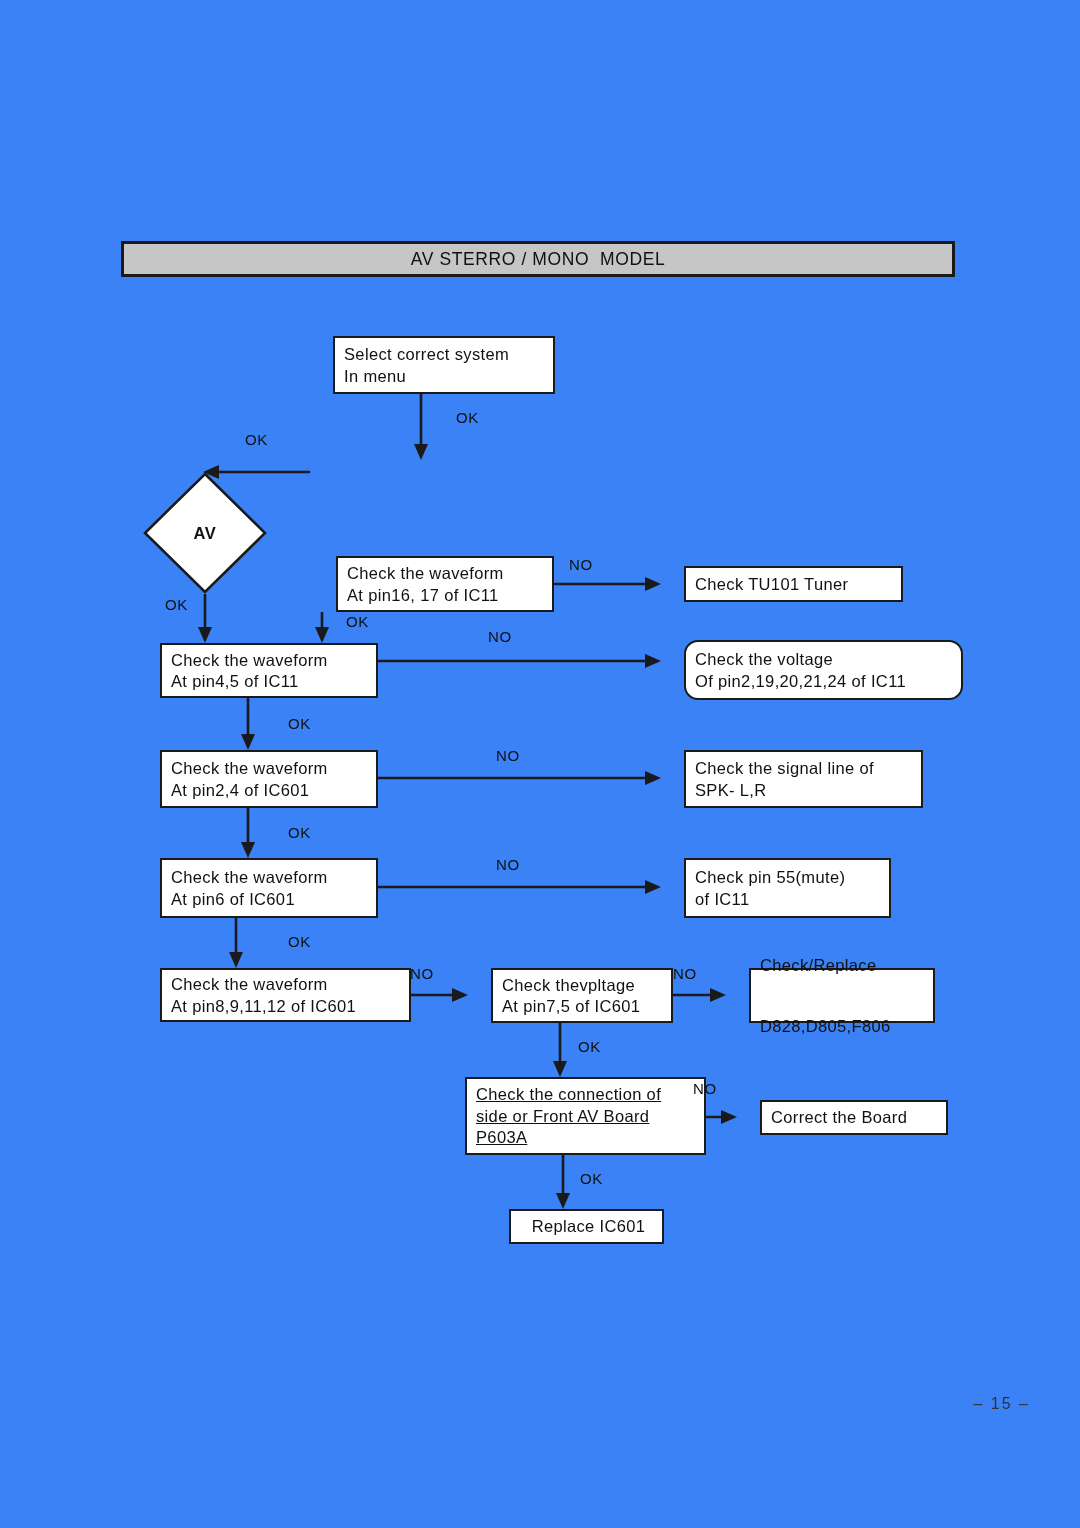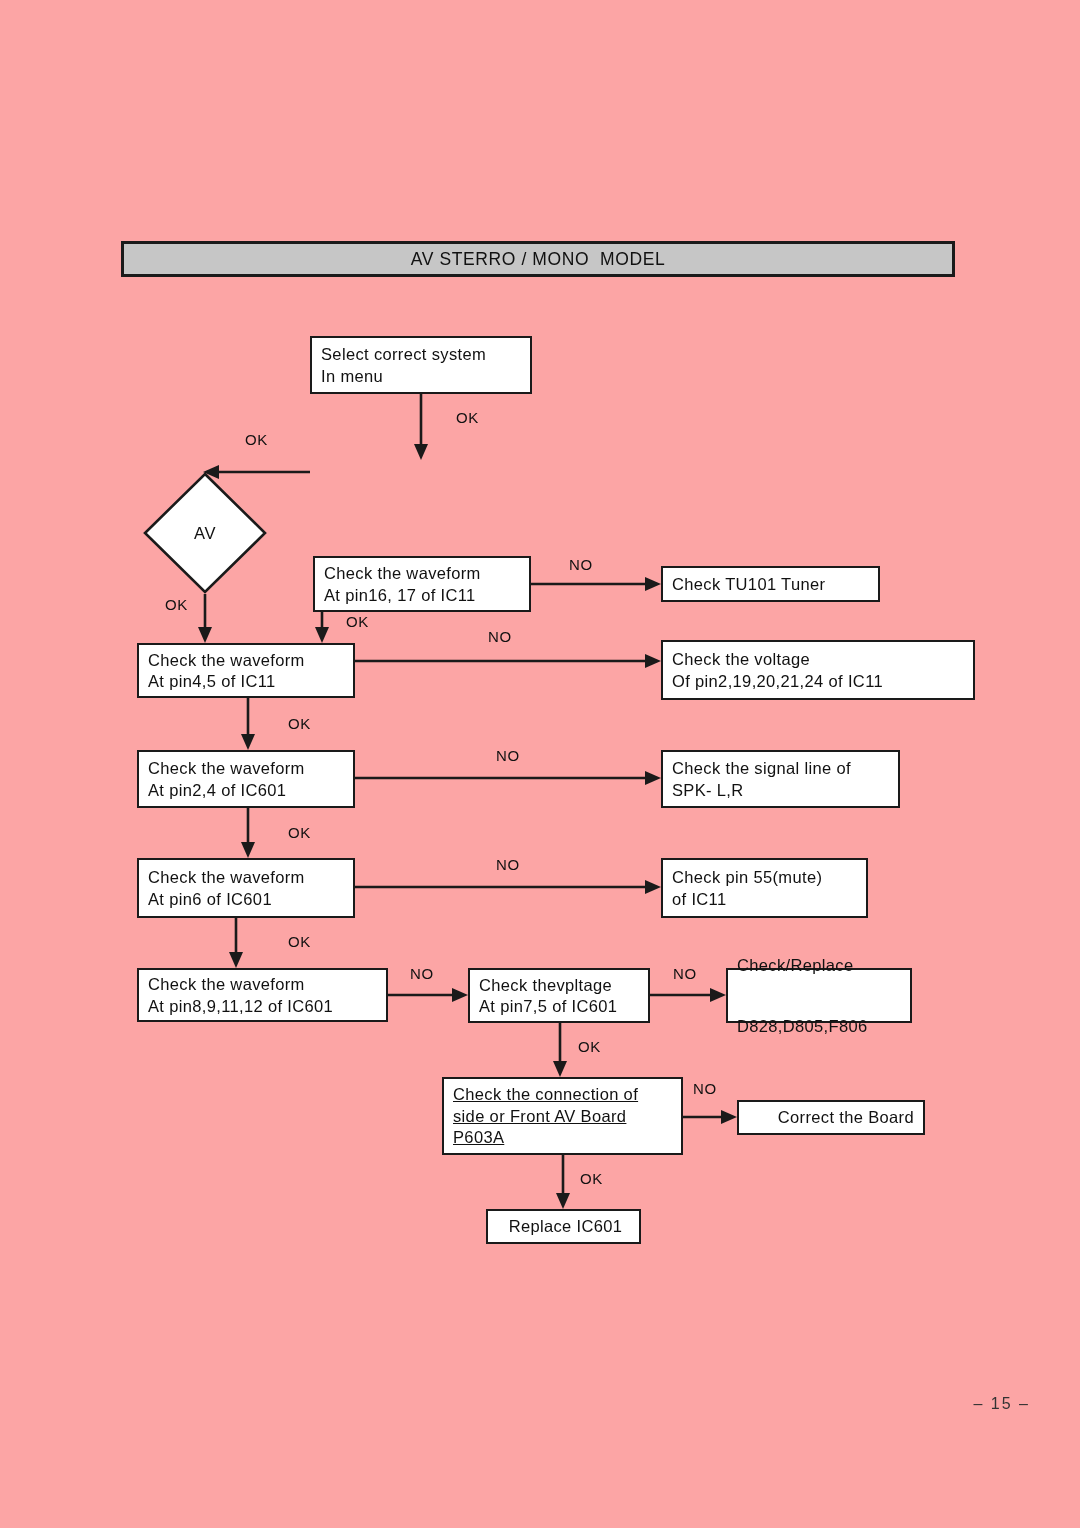--- a/index.html
+++ b/index.html
@@ -7,21 +7,21 @@
     padding: 0;
     background: #ffffff;
   }
   body {
     font-family: "Liberation Sans", sans-serif;
   }
   #page {
     position: relative;
     width: 1080px;
     height: 1528px;
-    background: #fca5a5;
+    background: #3b82f6;
     overflow: hidden;
   }
 
   
   #header-banner {
     position: absolute;
     left: 121px;
     top: 241px;
     width: 834px;
     height: 36px;
@@ -48,32 +48,34 @@
     color: #111111;
     font-size: 16.5px;
     line-height: 1.30;
     letter-spacing: 0.35px;
     padding: 5px 9px 4px 9px;
     white-space: pre;
     display: flex;
     flex-direction: column;
     justify-content: center;
     z-index: 5;
+    margin-left: 23px;
   }
   .node.center-h {
     align-items: center;
     padding-left: 8px;
     padding-right: 4px;
   }
   .node .ln { display: block; }
 
   
   .diamond-wrap {
     position: absolute;
     z-index: 5;
+    font-weight: bold;
   }
   .diamond-wrap svg {
     display: block;
     overflow: visible;
   }
   .diamond-label {
     position: absolute;
     left: 0;
     top: 0;
     width: 100%;
@@ -207,21 +209,21 @@
 
   <div class="node" style="left:661px; top:566px; width:219px; height:36px;">
     <span class="ln">Check TU101 Tuner</span>
   </div>
 
   <div class="node" style="left:137px; top:643px; width:218px; height:55px;">
     <span class="ln">Check the waveform</span>
     <span class="ln">At pin4,5 of IC11</span>
   </div>
 
-  <div class="node" style="left:661px; top:640px; width:314px; height:60px;">
+  <div class="node" style="left:661px; top:640px; width:279px; height:60px;border-radius:14px;">
     <span class="ln">Check the voltage</span>
     <span class="ln">Of pin2,19,20,21,24 of IC11</span>
   </div>
 
   <div class="node" style="left:137px; top:750px; width:218px; height:58px;">
     <span class="ln">Check the waveform</span>
     <span class="ln">At pin2,4 of IC601</span>
   </div>
 
   <div class="node" style="left:661px; top:750px; width:239px; height:58px;">
@@ -253,21 +255,21 @@
     <span class="ln">Check/Replace</span>
     <span class="ln">D828,D805,F806</span>
   </div>
 
   <div class="node" style="left:442px; top:1077px; width:241px; height:78px;text-decoration:underline;">
     <span class="ln">Check the connection of</span>
     <span class="ln">side or Front AV Board</span>
     <span class="ln">P603A</span>
   </div>
 
-  <div class="node" style="left:737px; top:1100px; width:188px; height:35px;text-align:right;">
+  <div class="node" style="left:737px; top:1100px; width:188px; height:35px;">
     <span class="ln">Correct the Board</span>
   </div>
 
   <div class="node center-h" style="left:486px; top:1209px; width:155px; height:35px;">
     <span class="ln">Replace IC601</span>
   </div>
 
   <span class="edge-label" style="left:456px; top:409px;">OK</span>
 
   <span class="edge-label" style="left:245px; top:431px;">OK</span>

